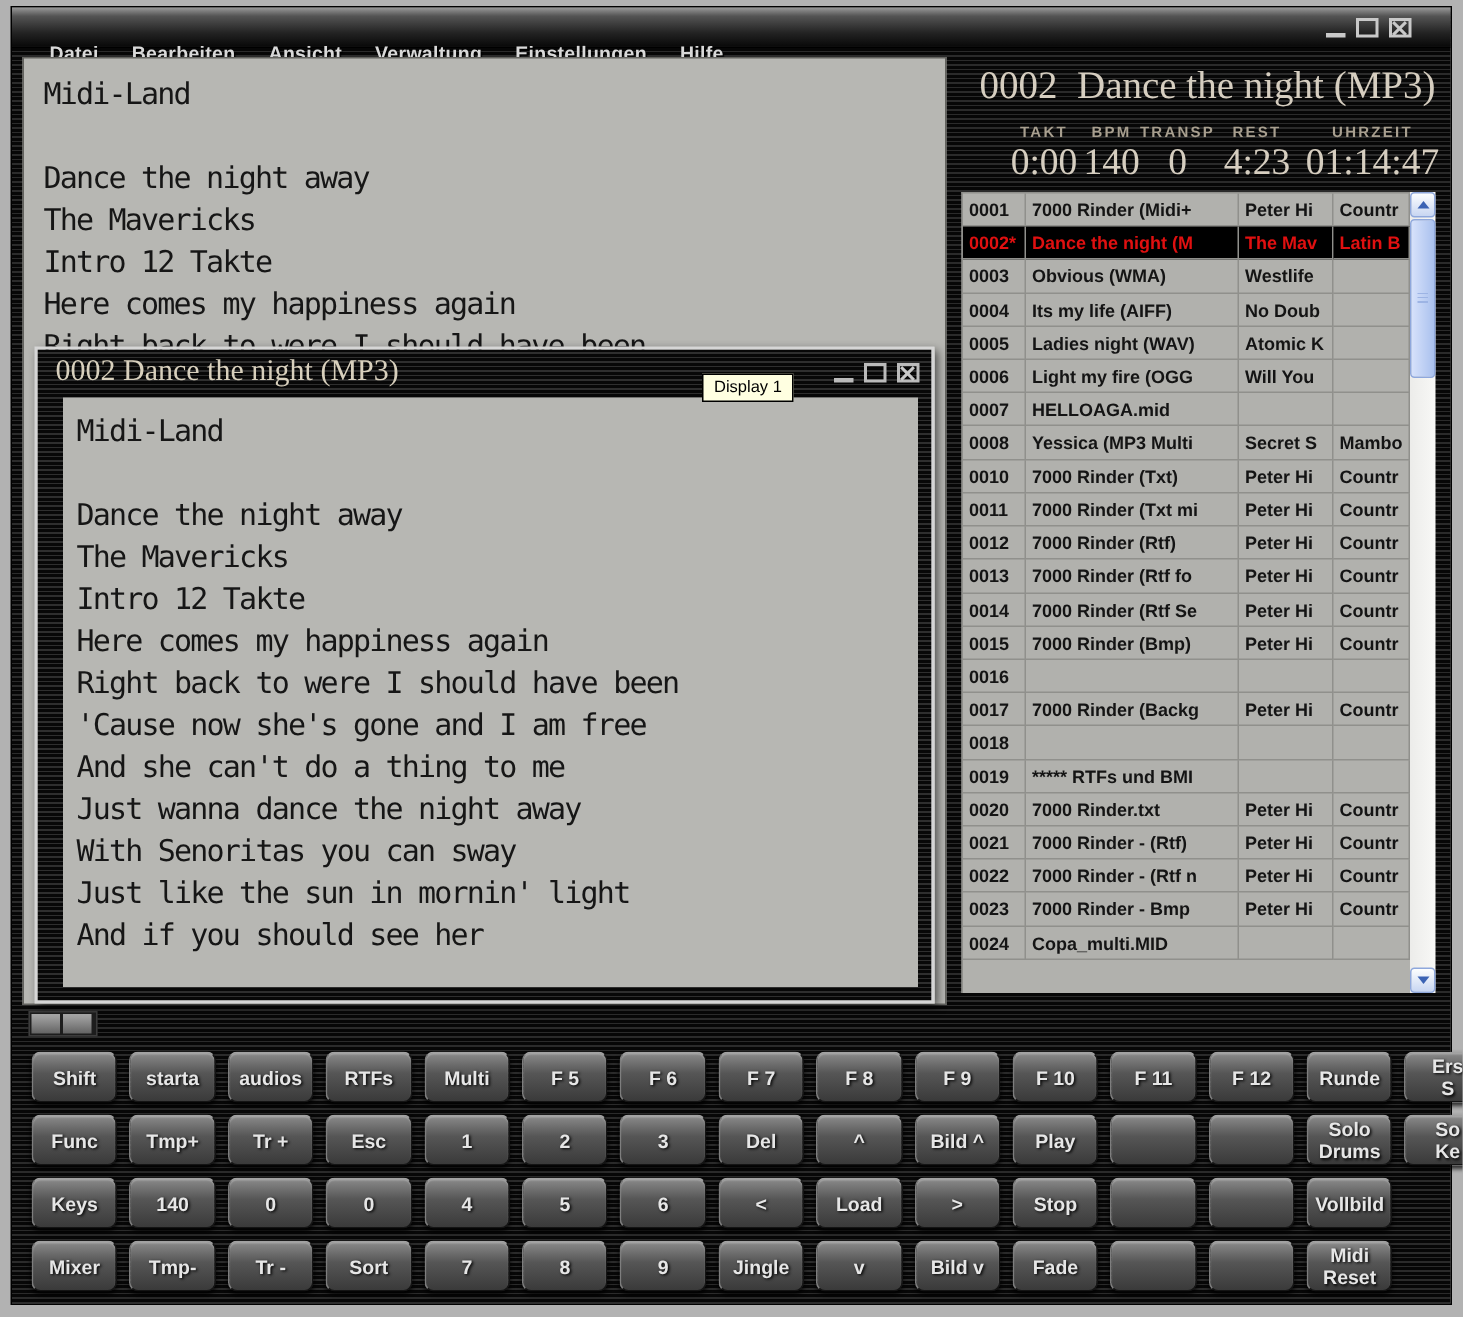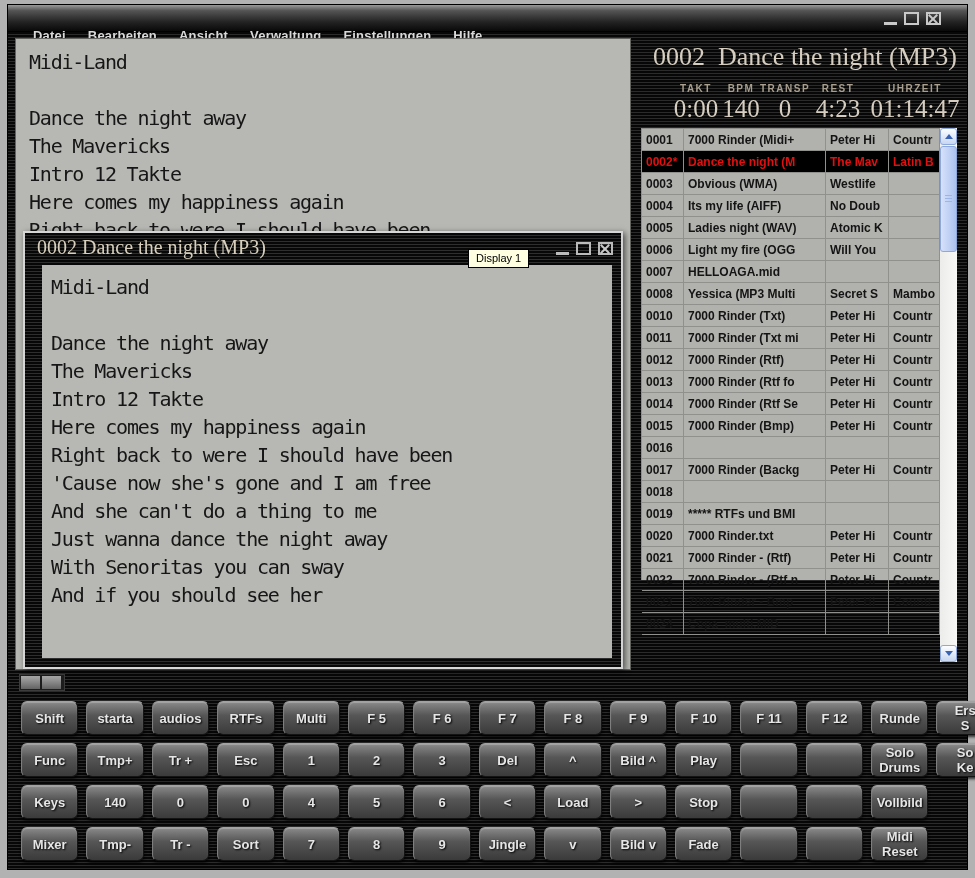--- a/index.html
+++ b/index.html
@@ -79,21 +79,21 @@
   .stat { position:absolute; top:48px; text-align:center; }
   .stat .lb { font-size:10px; font-weight:bold; color:#a89f8f; letter-spacing:1.5px; }
   .stat .val { font-family:"Liberation Serif", serif; font-size:25px; color:#d6cec0; margin-top:1px; }
   .stat:nth-of-type(1){ left:20px;  width:70px; }
   .stat:nth-of-type(2){ left:75px;  width:50px; }
   .stat:nth-of-type(3){ left:118px; width:52px; }
   .stat:nth-of-type(4){ left:162px; width:70px; }
   .stat:nth-of-type(5){ left:222px; width:104px; }
   
   .songlist {
-    position:absolute; left:633px; top:123px; width:299px; height:452px;
+    position:absolute; left:633px; top:123px; width:299px; height:534px;
     display:grid; grid-template-rows:repeat(24,1fr);
     border-top:1px solid #90908c; border-left:1px solid #90908c;
     background:#b1b1ad;
   }
   .trow { display:grid; grid-template-columns:42px 142px 63px 1fr; }
   .tcell {
     border-right:1px solid #90908c; border-bottom:1px solid #90908c;
     font-weight:bold; font-size:12px; line-height:20px; color:#141414;
     padding:1px 0 0 4px; white-space:nowrap; overflow:hidden;
   }
@@ -189,20 +189,21 @@
           <div class="lyric-line">&nbsp;</div>
           <div class="lyric-line">Dance the night away</div>
           <div class="lyric-line">The Mavericks</div>
           <div class="lyric-line">Intro 12 Takte</div>
           <div class="lyric-line">Here comes my happiness again</div>
           <div class="lyric-line">Right back to were I should have been</div>
           <div class="lyric-line">'Cause now she's gone and I am free</div>
           <div class="lyric-line">And she can't do a thing to me</div>
           <div class="lyric-line">Just wanna dance the night away</div>
           <div class="lyric-line">With Senoritas you can sway</div>
+          <div class="lyric-line">Just like the sun in mornin' light</div>
           <div class="lyric-line">And if you should see her</div>
         </div>
     </div>
   </div>
 
   <div class="tooltip">Display 1</div>
 
   <div class="player-header">
     <div class="player-title">0002  Dance the night (MP3)</div>
     <div id="stats">

